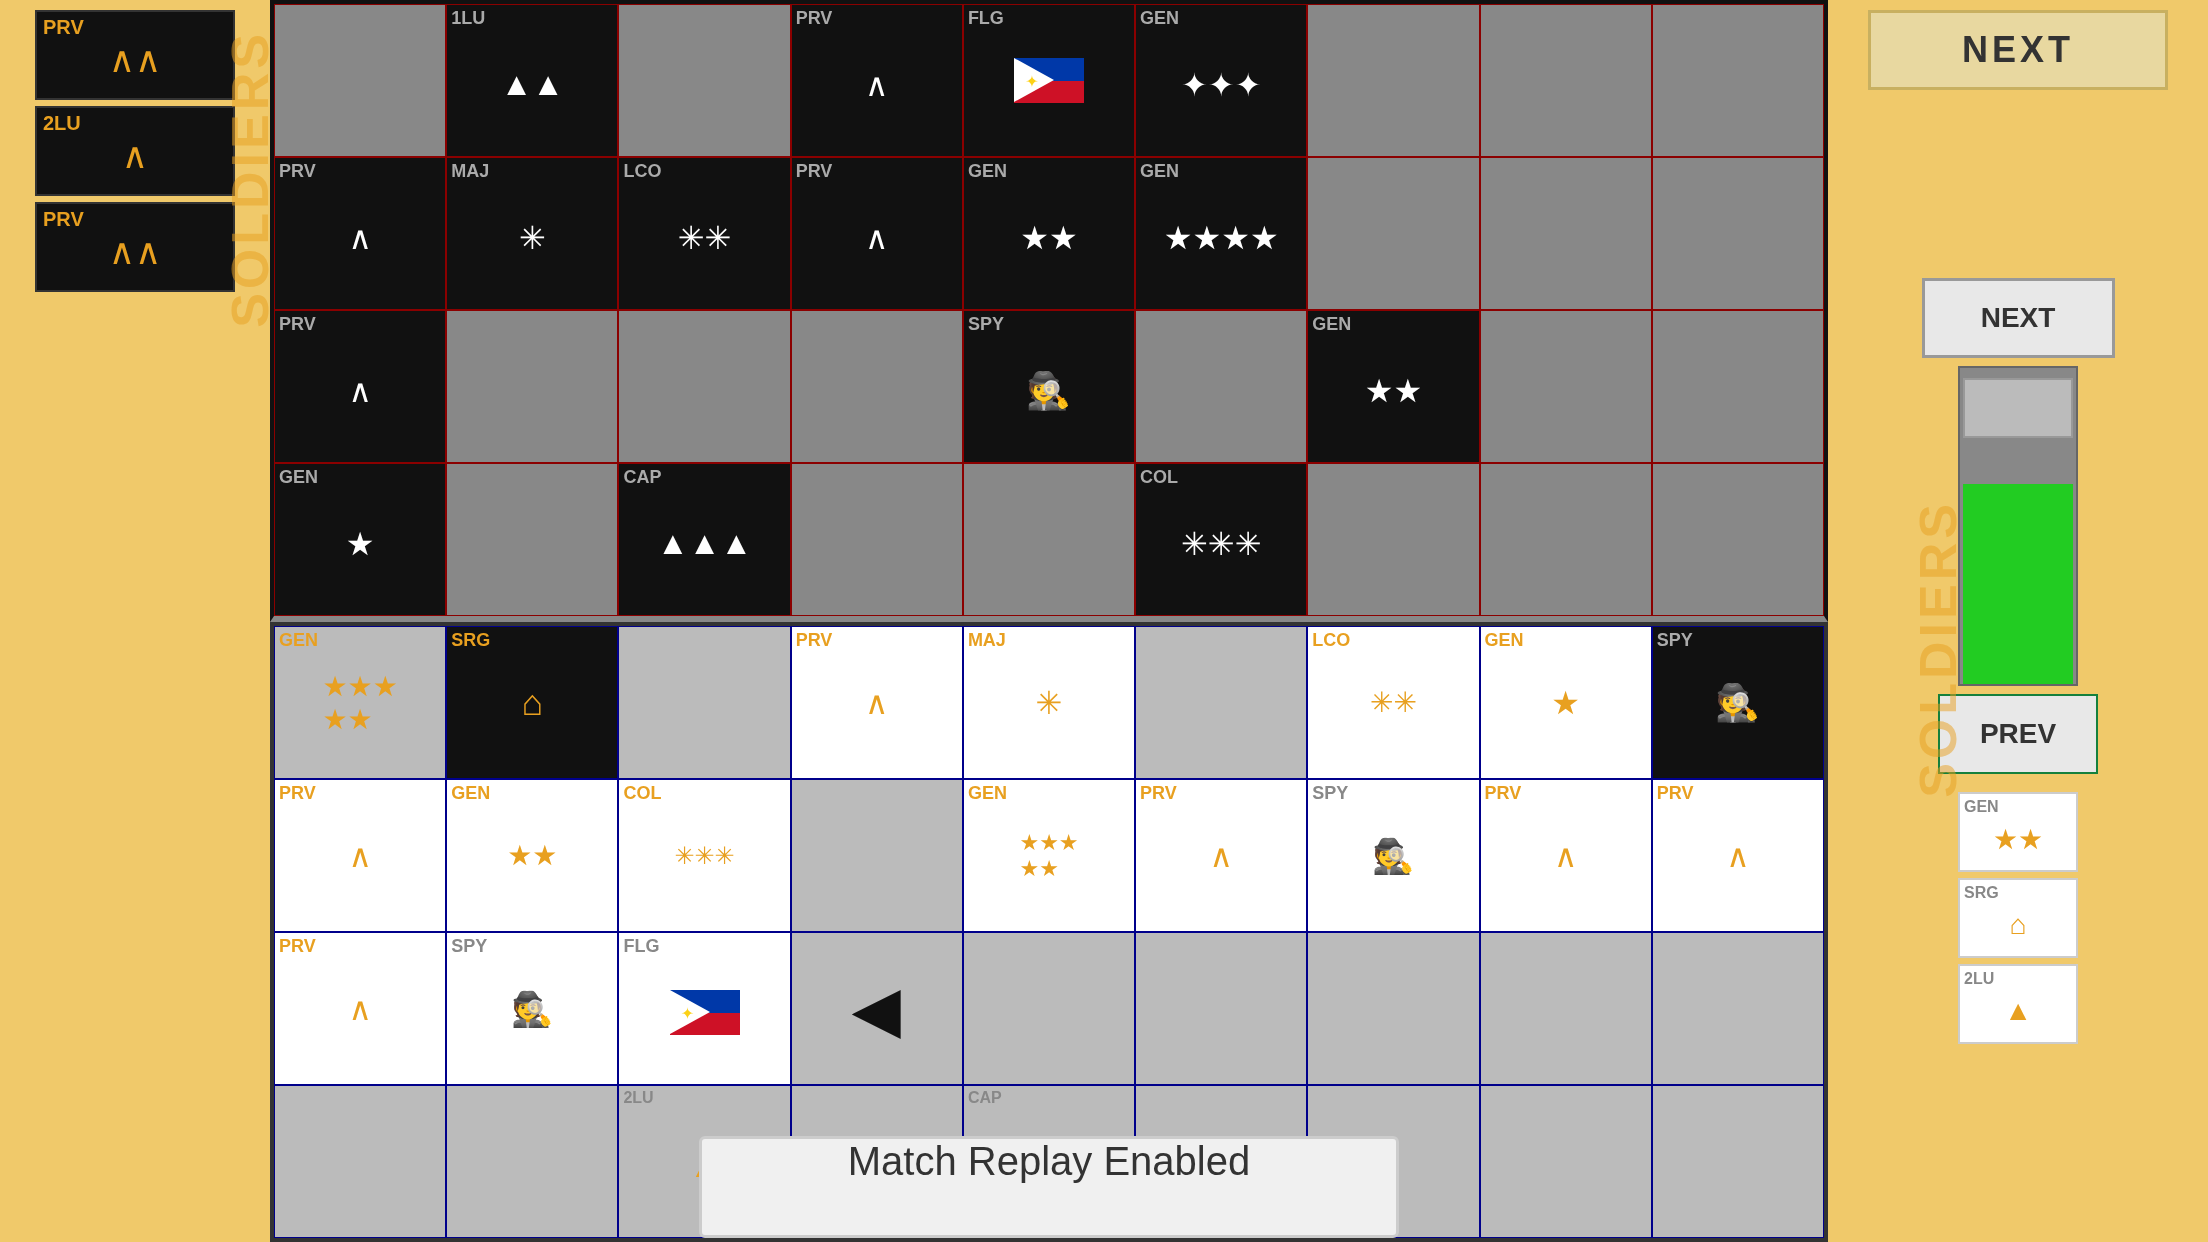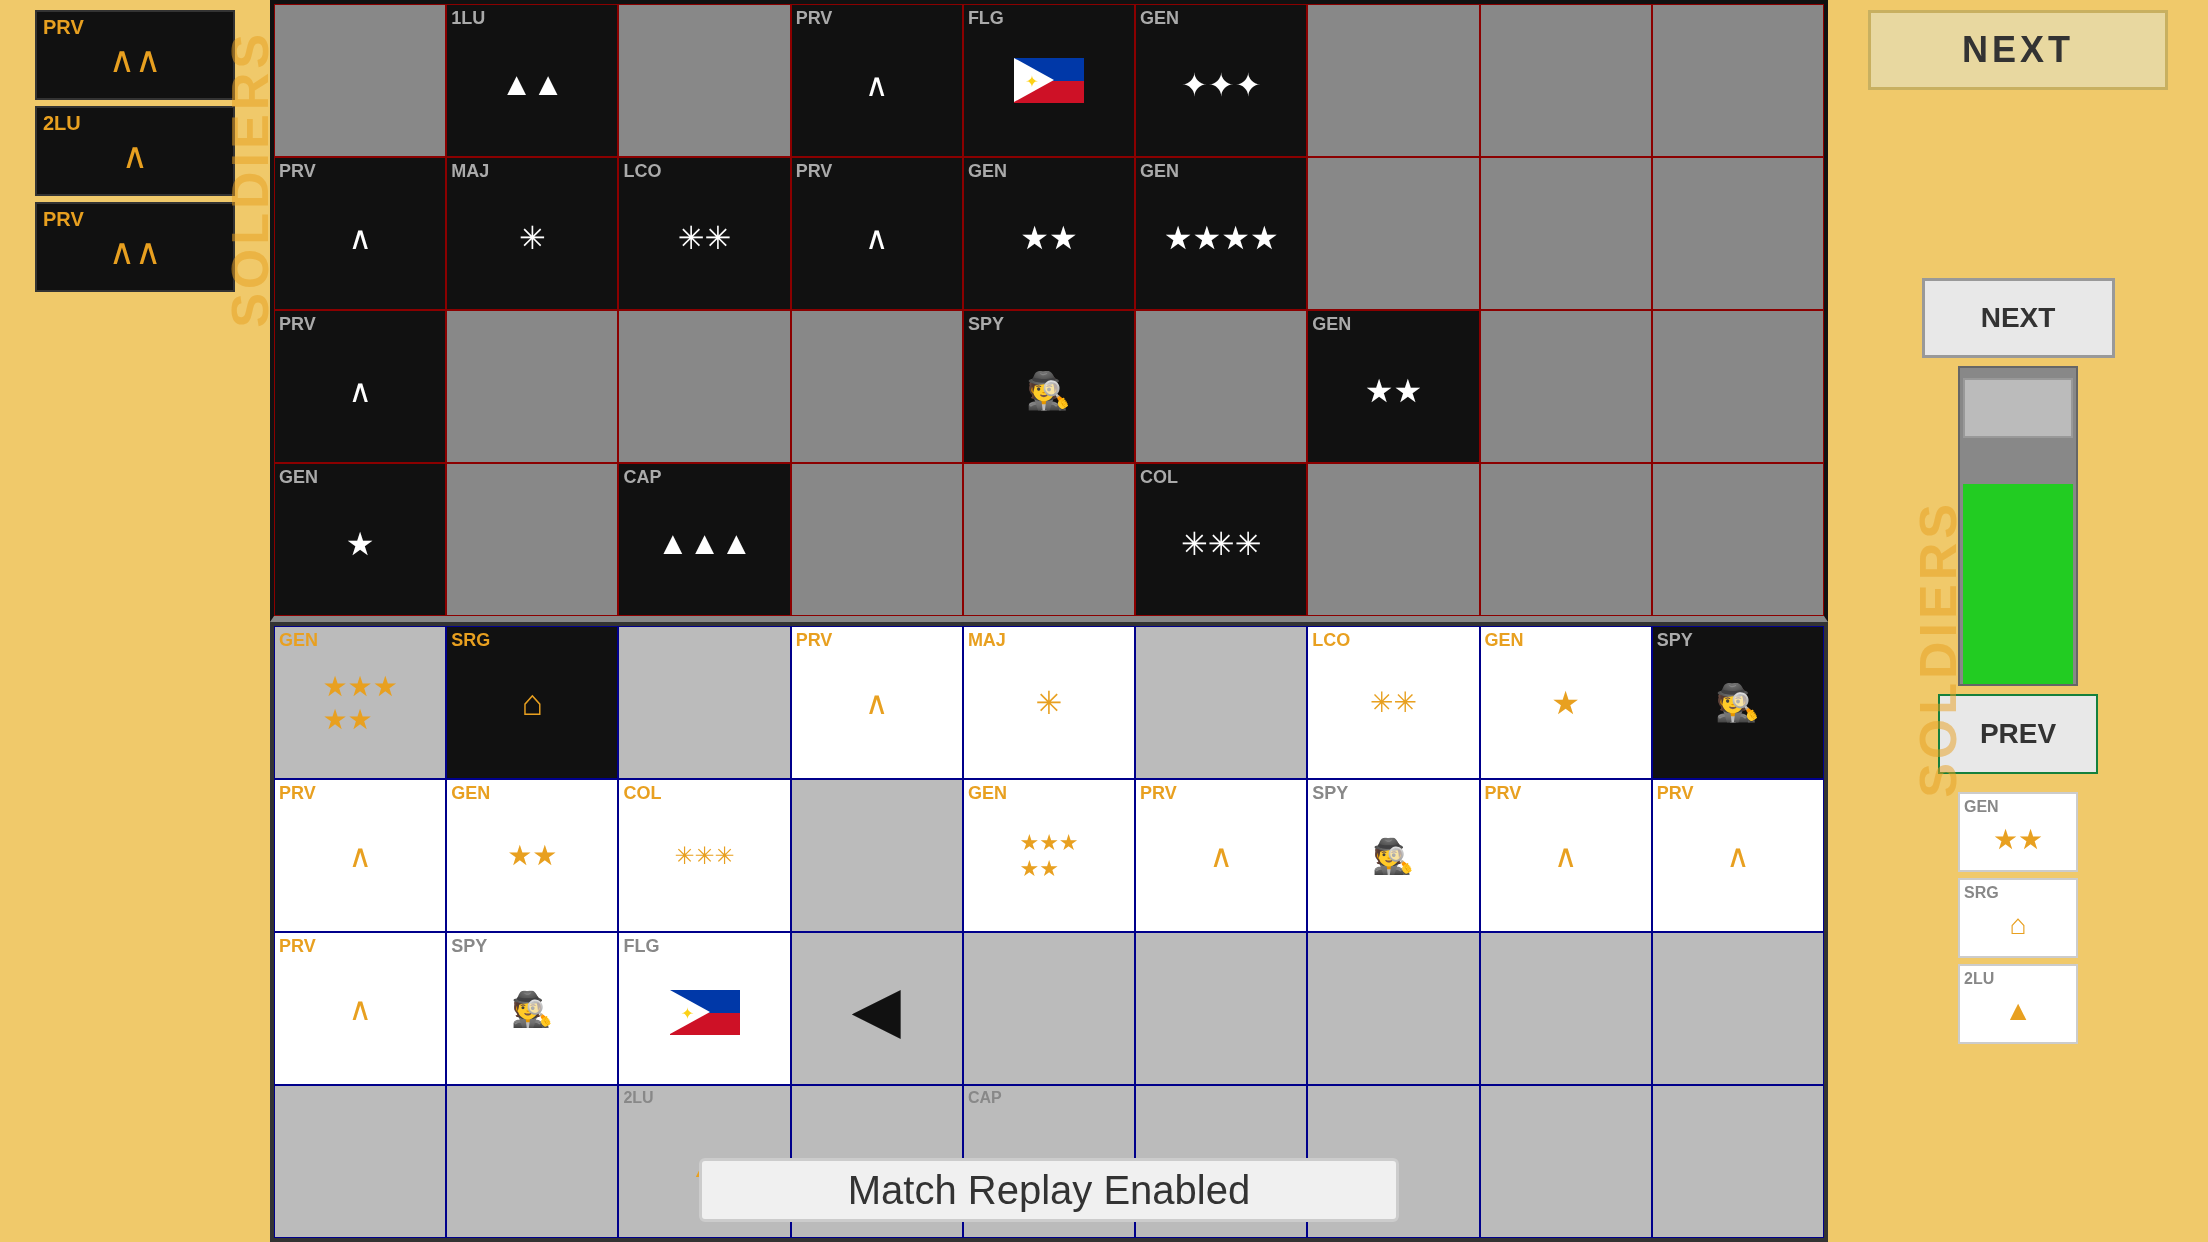--- a/index.html
+++ b/index.html
@@ -272,30 +272,29 @@
       margin-top: 8px;
     }
 
     .cell-symbol-gold {
       color: #e8a020;
     }
 
     
     .notification-bar {
       position: absolute;
-      bottom: 20px;
+      bottom: 4px;
       left: 50%;
       transform: translateX(-50%);
       width: 700px;
       background: #f0f0f0;
       border: 3px solid #ccc;
       border-radius: 6px;
-      height: 64px;
-      display: flex;
-      align-items: center;
+      height: 102px;
+      display: flex;
       justify-content: center;
       z-index: 10;
     }
 
     .notification-text {
       font-size: 40px;
       color: #333;
       font-weight: normal;
     }
 

